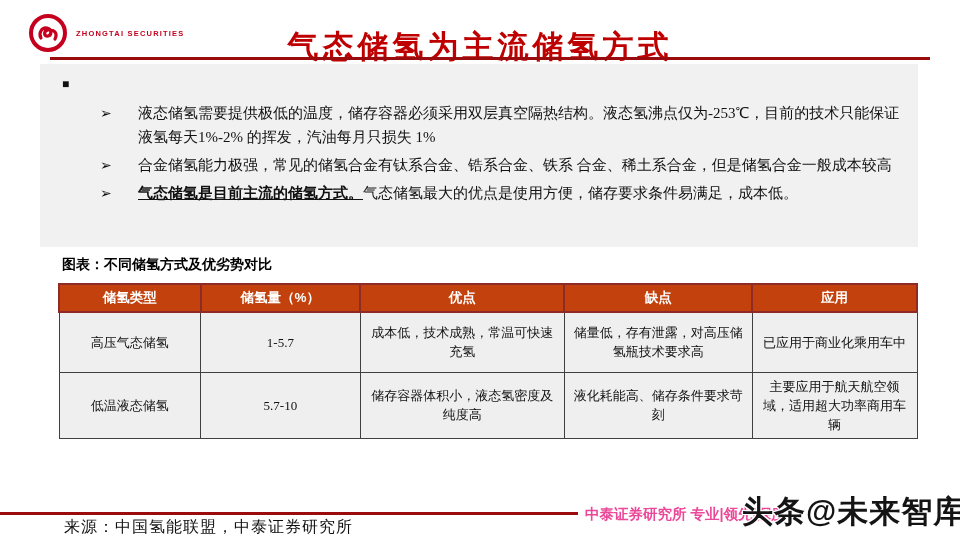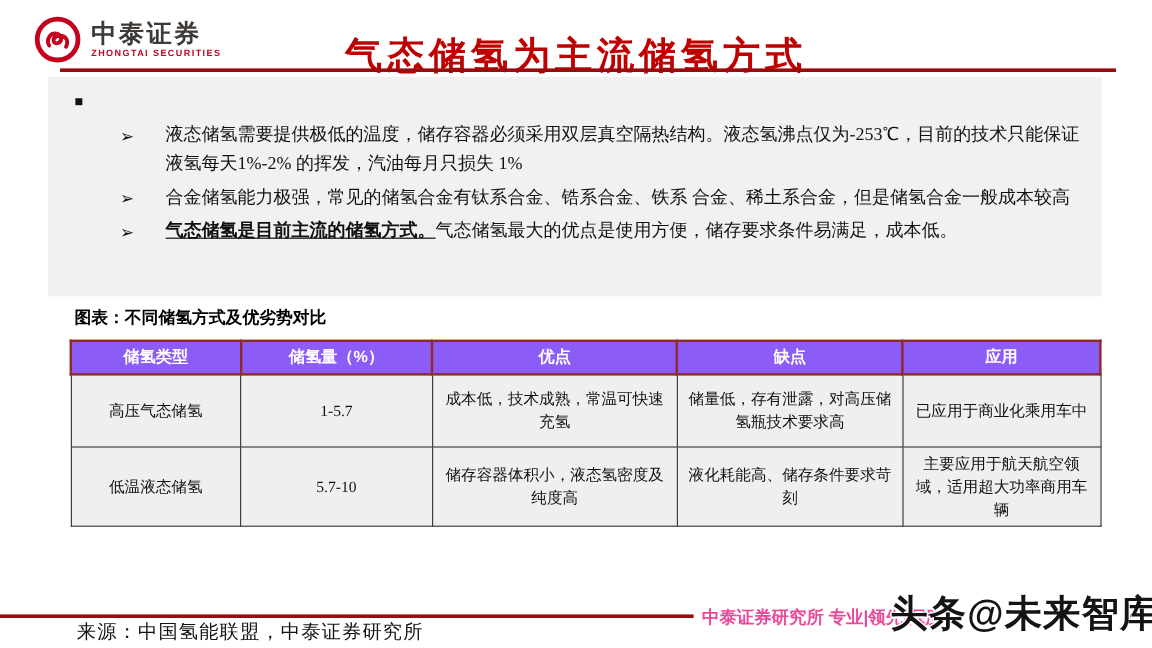--- a/index.html
+++ b/index.html
@@ -51,21 +51,21 @@
   table.storage {
     position:absolute; left:58px; top:283px; width:860px;
     border-collapse:collapse; table-layout:fixed;
   }
   table.storage col.c1 { width:16.5%; }
   table.storage col.c2 { width:18.6%; }
   table.storage col.c3 { width:23.8%; }
   table.storage col.c4 { width:21.9%; }
   table.storage col.c5 { width:19.2%; }
   table.storage th {
-    background:#8b5cf6; color:#ffffff;
+    background:#c2410c; color:#ffffff;
     border:2px solid #8e2a28;
     height:28px; font-size:13.5px; font-weight:bold;
     text-align:center; vertical-align:middle;
   }
   table.storage td {
     background:#efefef; border:1.5px solid #3f3f3f;
     font-size:13px; text-align:center; vertical-align:middle;
     padding:4px 6px; line-height:19px;
     font-family:"Liberation Serif", serif;
   }
@@ -94,21 +94,20 @@
 </style>
 </head>
 <body>
 
 <div class="logo">
   <svg class="logo-mark" viewBox="0 0 40 40">
     <circle cx="20" cy="20" r="17" fill="none" stroke="#c5001e" stroke-width="4"></circle>
     <path d="M13,25 C10,20 14,14 19,15 C24,16 24,22 20,23 C16,24 15,18 20,17 C26,16 30,20 27,26" fill="none" stroke="#c5001e" stroke-width="3.2" stroke-linecap="round"></path>
   </svg>
   <div class="logo-text">
-    <div class="cn">中泰证券</div>
     <div class="en">ZHONGTAI SECURITIES</div>
   </div>
 </div>
 
 <div class="page-title">气态储氢为主流储氢方式</div>
 <div class="top-rule"></div>
 
 <div class="content-box">
   <div class="main-bullet">
     <span class="square-glyph">■</span>

